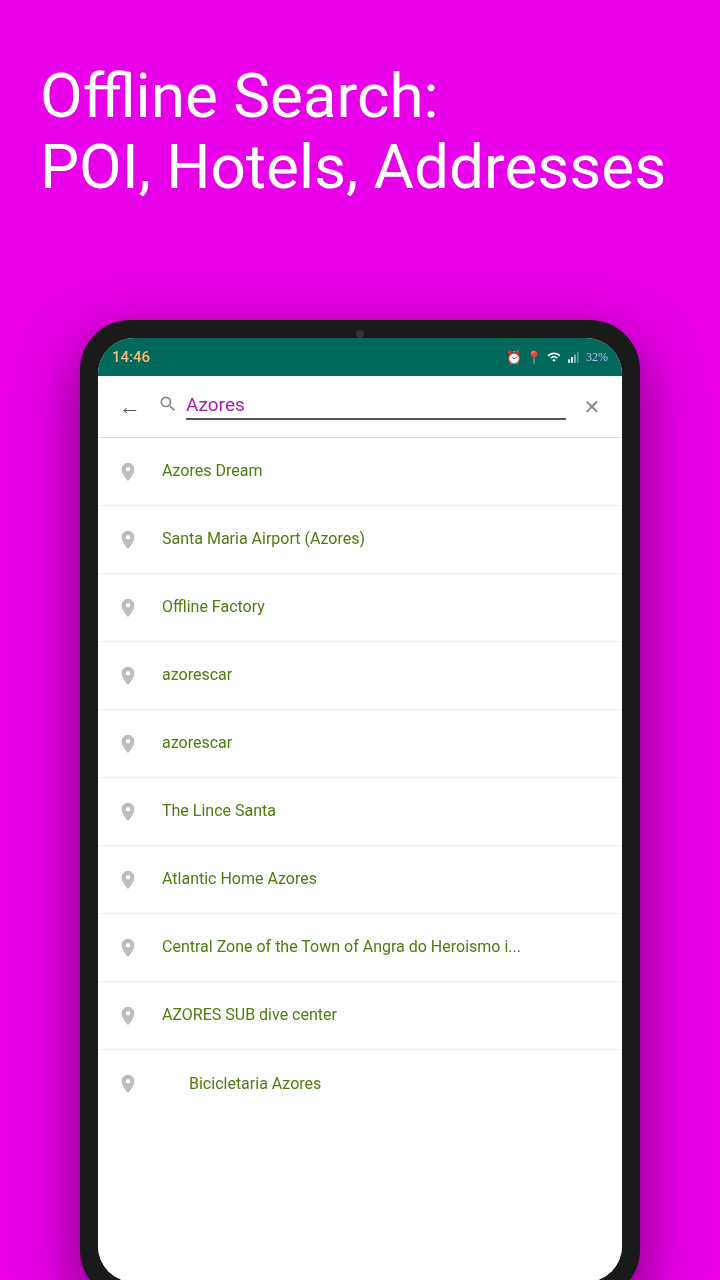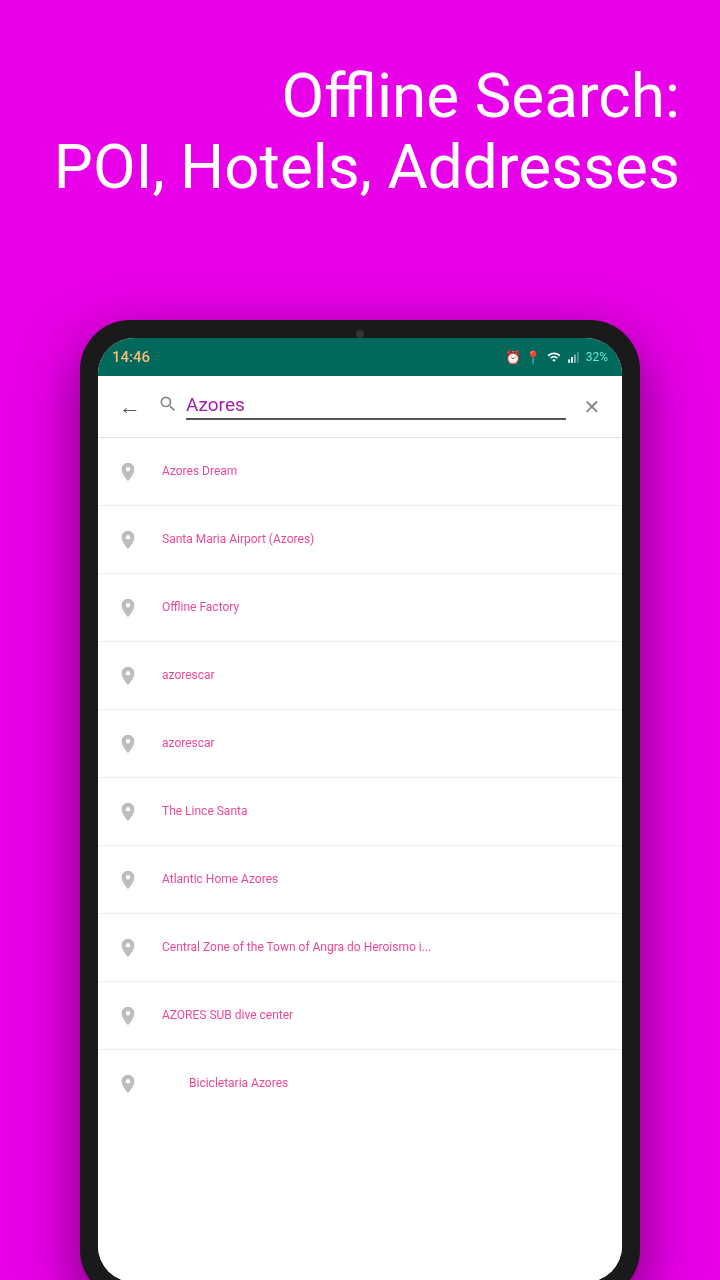--- a/index.html
+++ b/index.html
@@ -7,21 +7,21 @@
     body {
       width: 720px;
       height: 1280px;
       background-color: #e800e8;
       font-family: 'Roboto', Arial, sans-serif;
       overflow: hidden;
       position: relative;
     }
 
     .header-text {
-      text-align: right;
+      text-align: left;
       color: white;
       padding: 60px 40px 30px 40px;
     }
 
     .header-text h1 {
       font-size: 62px;
       font-weight: 400;
       line-height: 1.15;
     }
 
@@ -181,22 +181,22 @@
       justify-content: center;
     }
 
     .pin-icon svg {
       width: 22px;
       height: 22px;
       fill: #bdbdbd;
     }
 
     .result-text {
-      font-size: 12px;
-      color: #ec4899;
+      font-size: 16px;
+      color: #4d7c0f;
       line-height: 1.3;
     }
   </style>
 </head>
 <body>
 
 <div class="header-text">
   <h1 style="white-space: pre-line;">Offline Search:
 POI, Hotels, Addresses</h1>
 </div>
@@ -221,21 +221,21 @@
 
           <span class="status-icon">
             <svg viewBox="0 0 24 24" width="14" height="14" fill="white">
               <path d="M1 9l2 2c4.97-4.97 13.03-4.97 18 0l2-2C16.93 2.93 7.08 2.93 1 9z" opacity="0"></path>
               <rect x="2" y="16" width="3" height="6" fill="white"></rect>
               <rect x="7" y="12" width="3" height="10" fill="white"></rect>
               <rect x="12" y="8" width="3" height="14" fill="white" opacity="0.6"></rect>
               <rect x="17" y="4" width="3" height="18" fill="white" opacity="0.3"></rect>
             </svg>
           </span>
-          <span style="font-size:12px; color:#5eead4;">32%</span>
+          <span style="font-size:12px; color:#c4b5fd;font-family:Liberation Serif, serif;">32%</span>
         </div>
       </div>
 
       <div class="search-bar">
         <div class="back-btn">
           <span>←</span>
         </div>
         <div class="search-icon-wrap">
           <svg viewBox="0 0 24 24" width="20" height="20" fill="#888">
             <path d="M15.5 14h-.79l-.28-.27A6.471 6.471 0 0 0 16 9.5 6.5 6.5 0 1 0 9.5 16c1.61 0 3.09-.59 4.23-1.57l.27.28v.79l5 4.99L20.49 19l-4.99-5zm-6 0C7.01 14 5 11.99 5 9.5S7.01 5 9.5 5 14 7.01 14 9.5 11.99 14 9.5 14z"></path>

